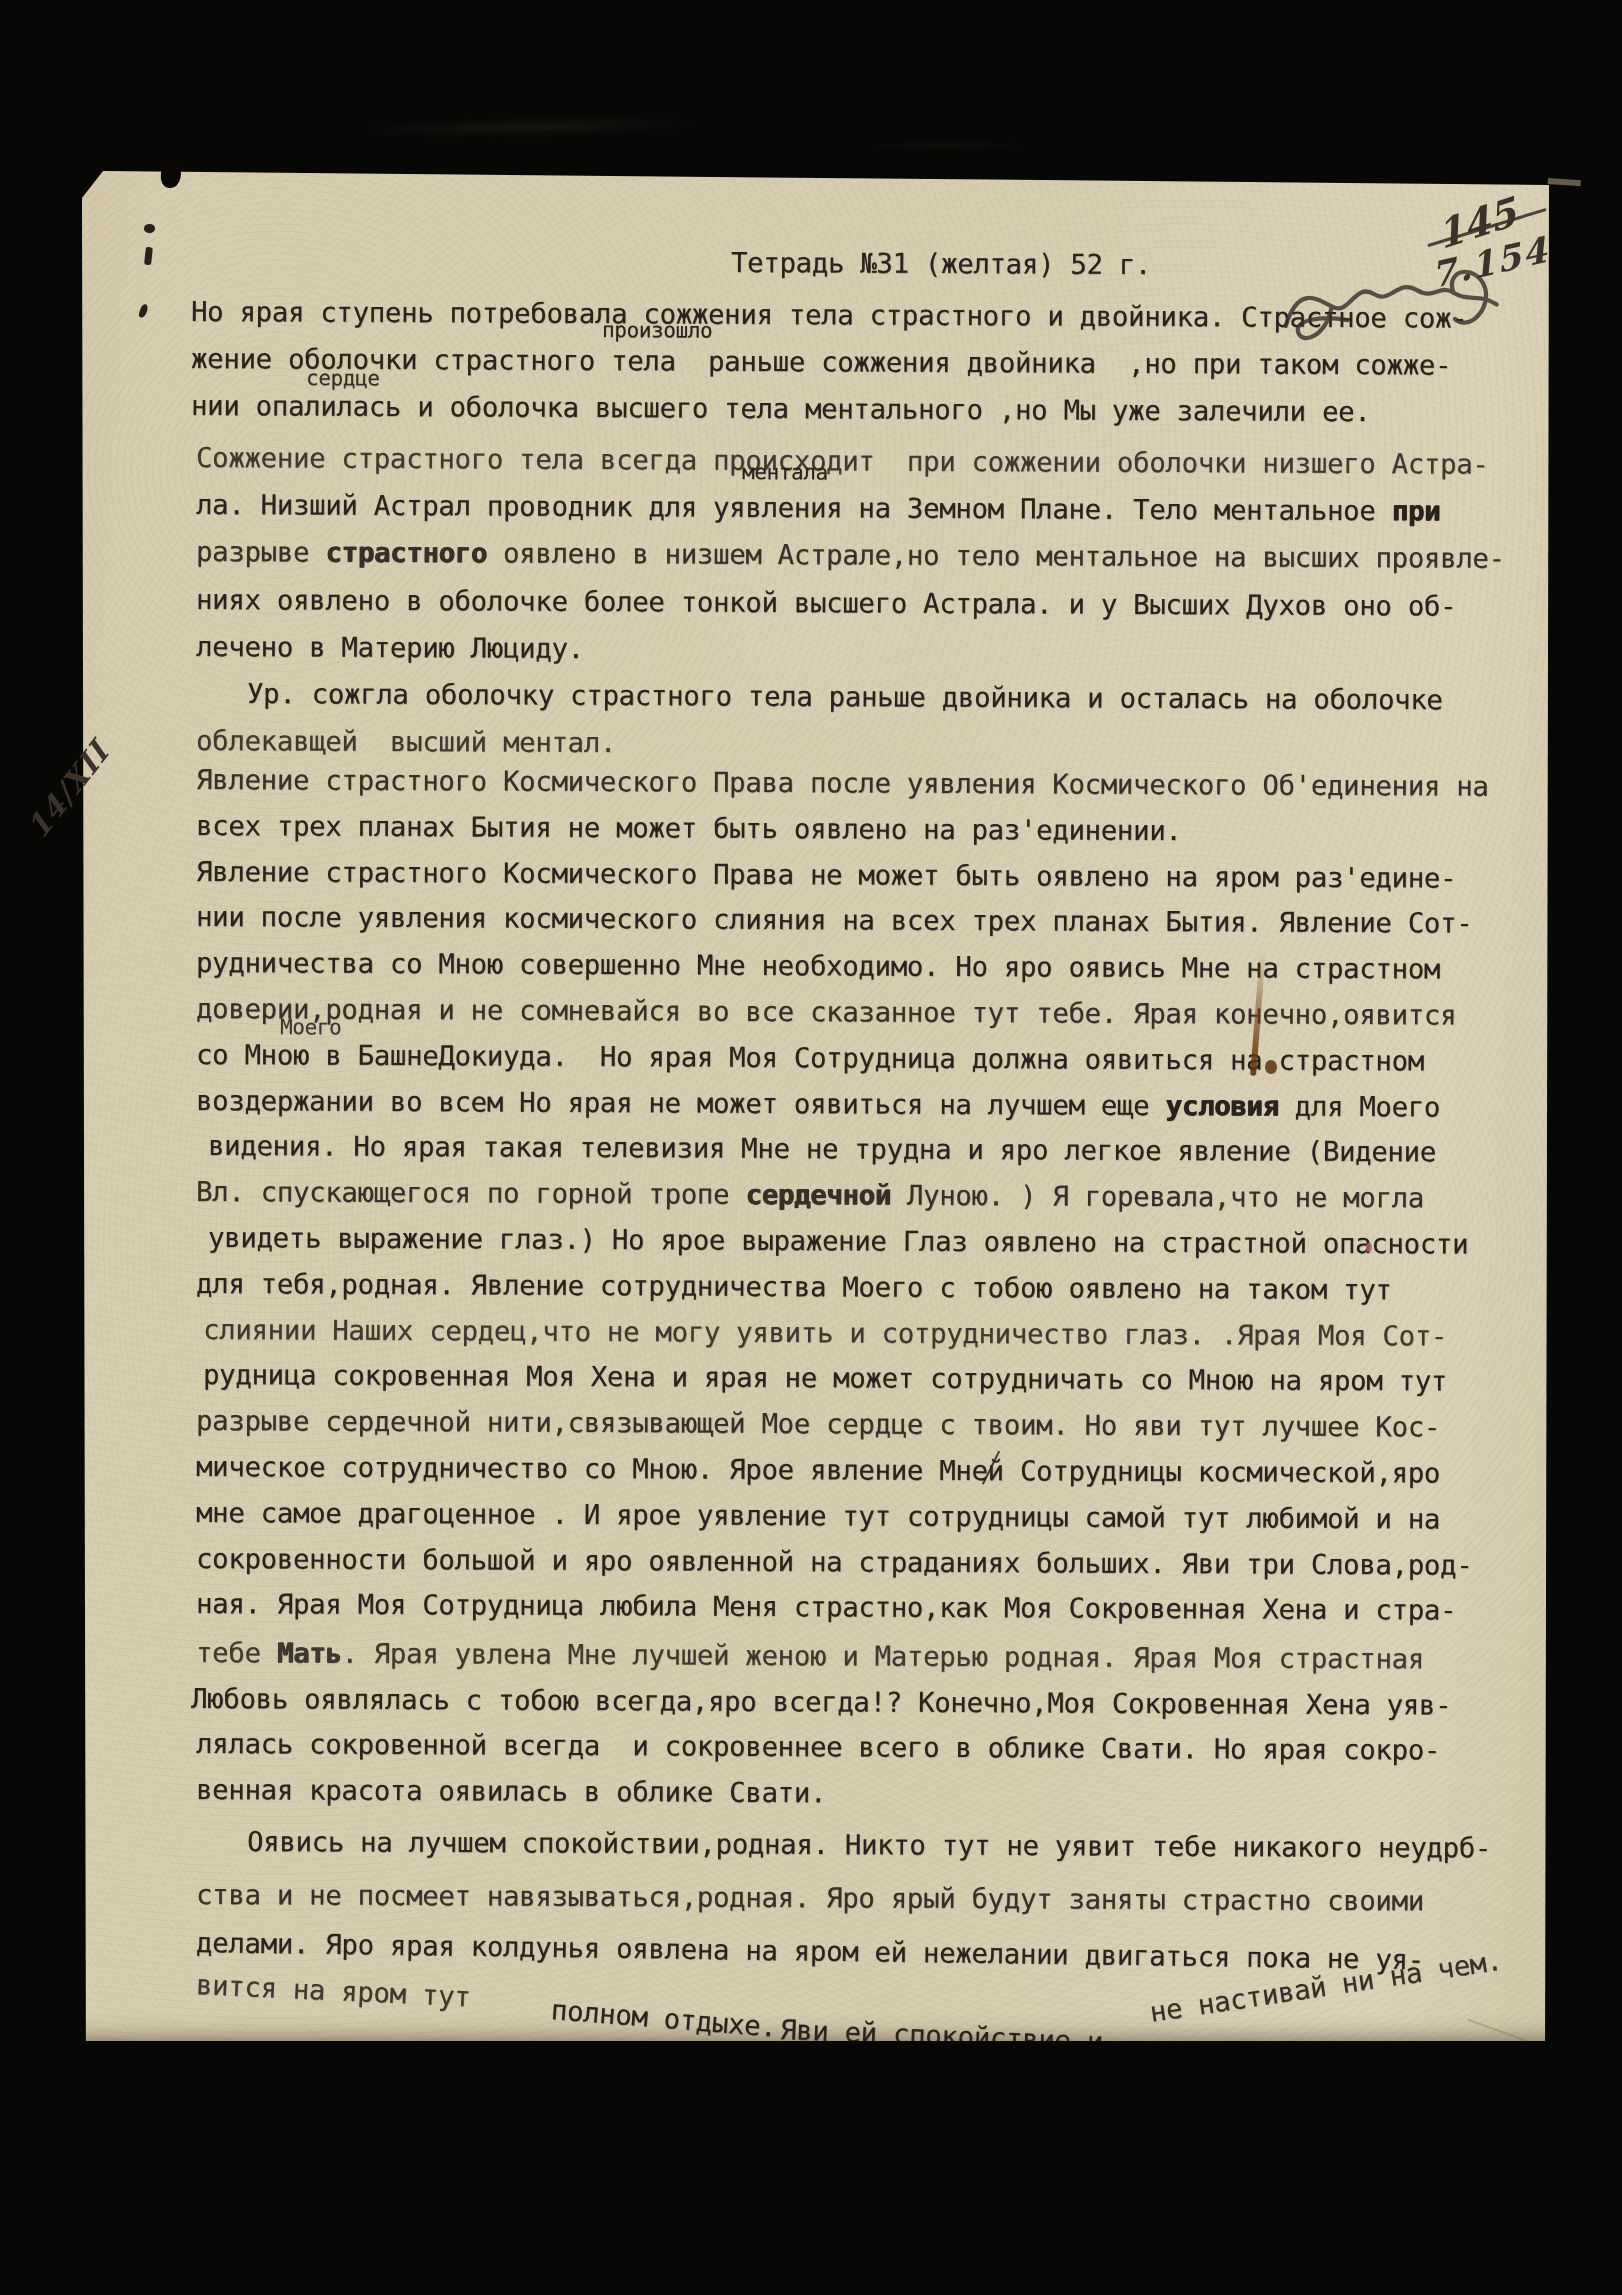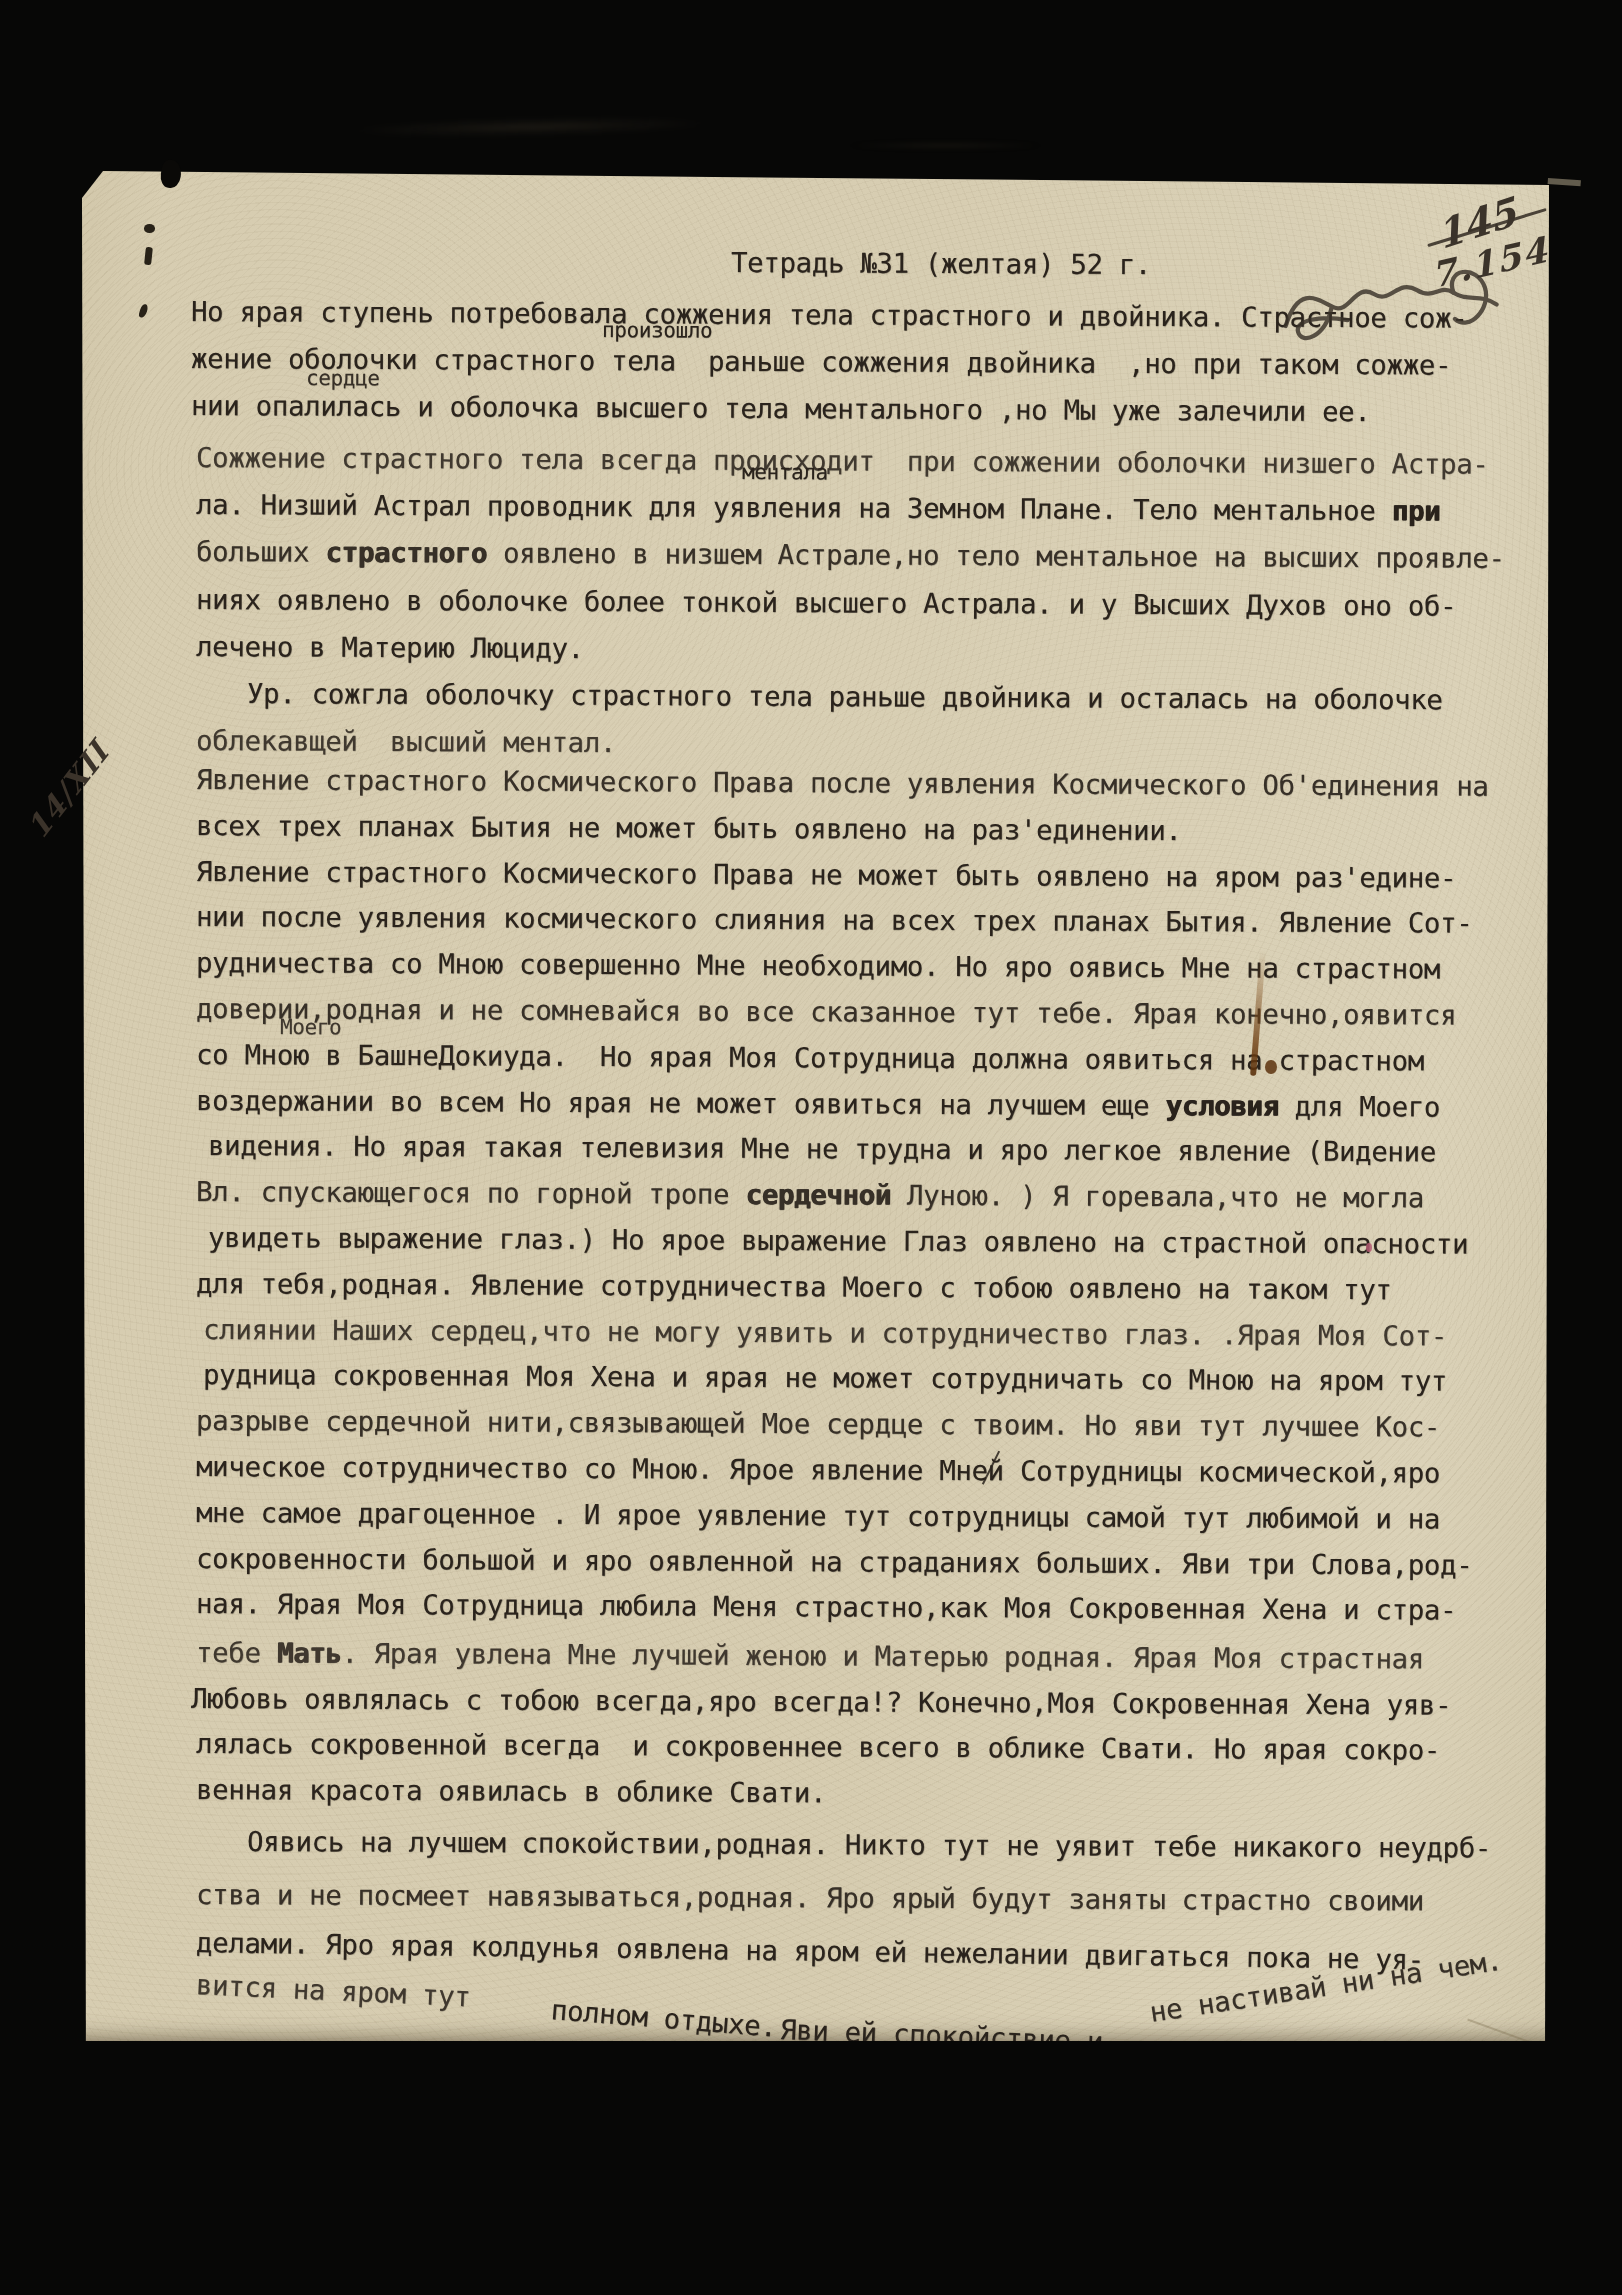--- a/index.html
+++ b/index.html
@@ -91,21 +91,21 @@
 
     <div class="tl" style="left:191px;top:296px;">Но ярая ступень потребовала сожжения тела страстного и двойника. Страстное сож-</div>
     <div class="tl ins" style="left:602px;top:318px;">произошло</div>
     <div class="tl" style="left:191px;top:343px;">жение оболочки страстного тела  раньше сожжения двойника  ,но при таком сожже-</div>
     <div class="tl ins" style="left:306px;top:366px;">сердце</div>
     <div class="tl" style="left:191px;top:390px;">нии опалилась и оболочка высшего тела ментального ,но Мы уже залечили ее.</div>
 
     <div class="tl" style="left:196px;top:442px;">Сожжение страстного тела всегда происходит  при сожжении оболочки низшего Астра-</div>
     <div class="tl ins" style="left:742px;top:460px;">ментала</div>
     <div class="tl" style="left:196px;top:489px;"><span>ла. Низший Астрал проводник для уявления на Земном Плане. Тело ментальное </span><span class="ov">при</span></div>
-    <div class="tl" style="left:196px;top:536px;"><span>больших </span><span class="ov">страстного</span><span> оявлено в низшем Астрале,но тело ментальное на высших проявле-</span></div>
+    <div class="tl" style="left:196px;top:536px;"><span>разрыве </span><span class="ov">страстного</span><span> оявлено в низшем Астрале,но тело ментальное на высших проявле-</span></div>
     <div class="tl" style="left:196px;top:584px;">ниях оявлено в оболочке более тонкой высшего Астрала. и у Высших Духов оно об-</div>
     <div class="tl" style="left:196px;top:631px;">лечено в Материю Люциду.</div>
 
     <div class="tl" style="left:247px;top:678px;">Ур. сожгла оболочку страстного тела раньше двойника и осталась на оболочке</div>
     <div class="tl" style="left:196px;top:725px;">облекавщей  высший ментал.</div>
 
     <div class="tl" style="left:196px;top:764px;">Явление страстного Космического Права после уявления Космического Об'единения на</div>
     <div class="tl" style="left:196px;top:810px;">всех трех планах Бытия не может быть оявлено на раз'единении.</div>
     <div class="tl" style="left:196px;top:856px;">Явление страстного Космического Права не может быть оявлено на яром раз'едине-</div>
     <div class="tl" style="left:196px;top:901px;">нии после уявления космического слияния на всех трех планах Бытия. Явление Сот-</div>

